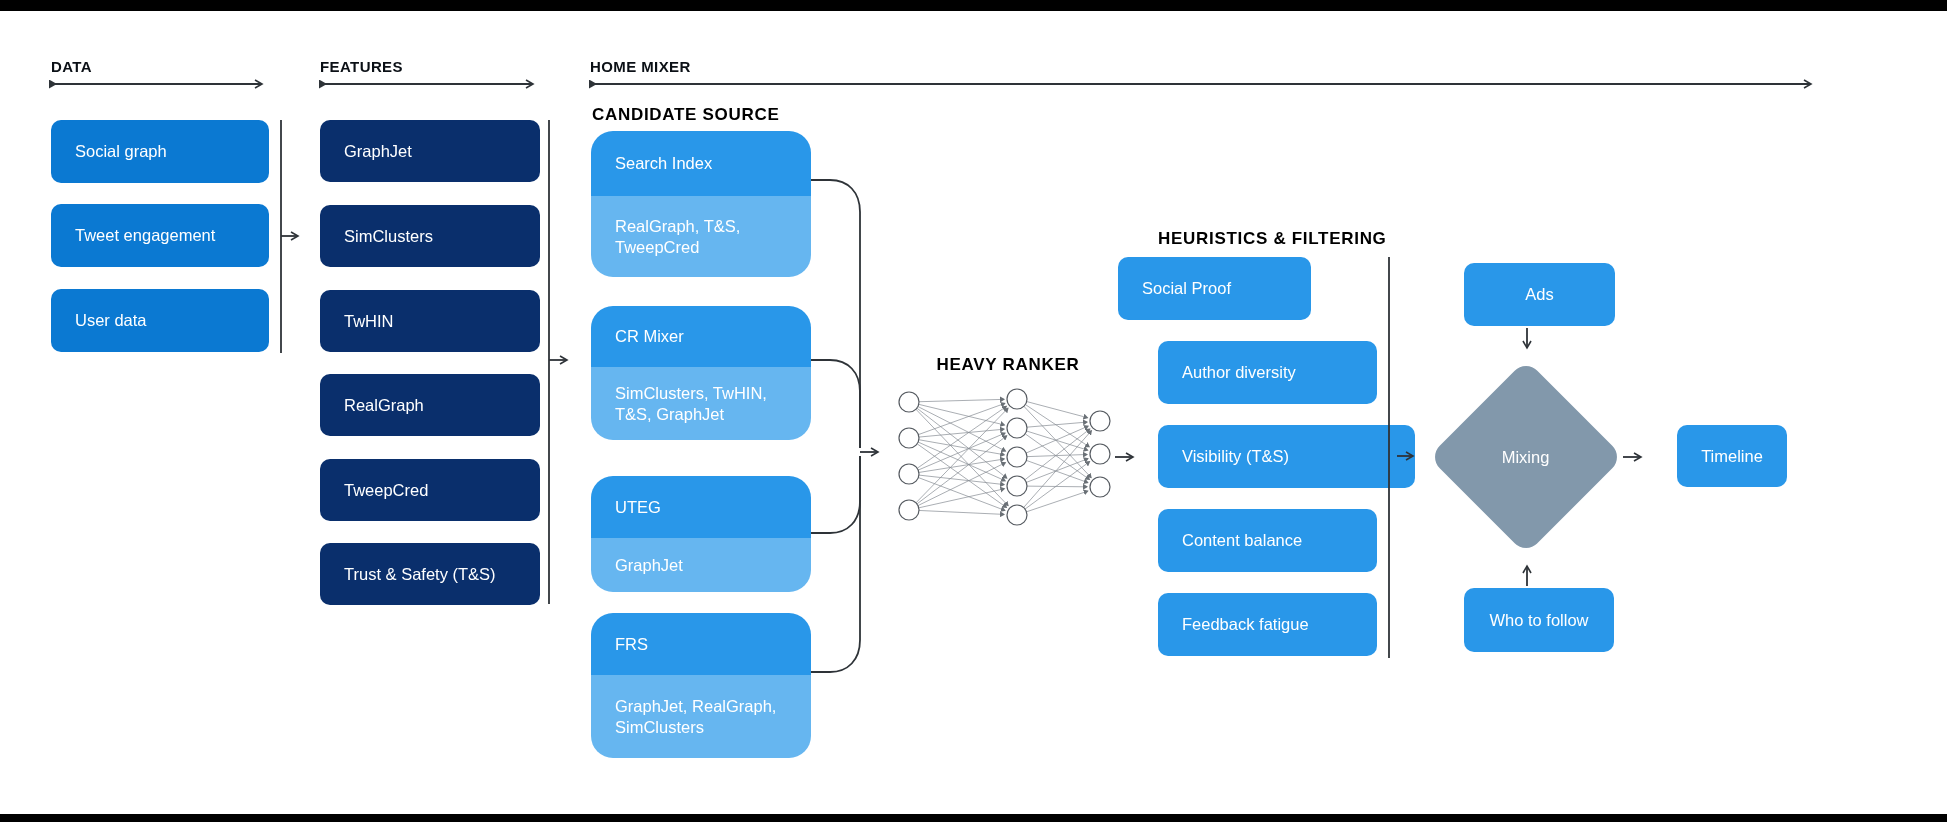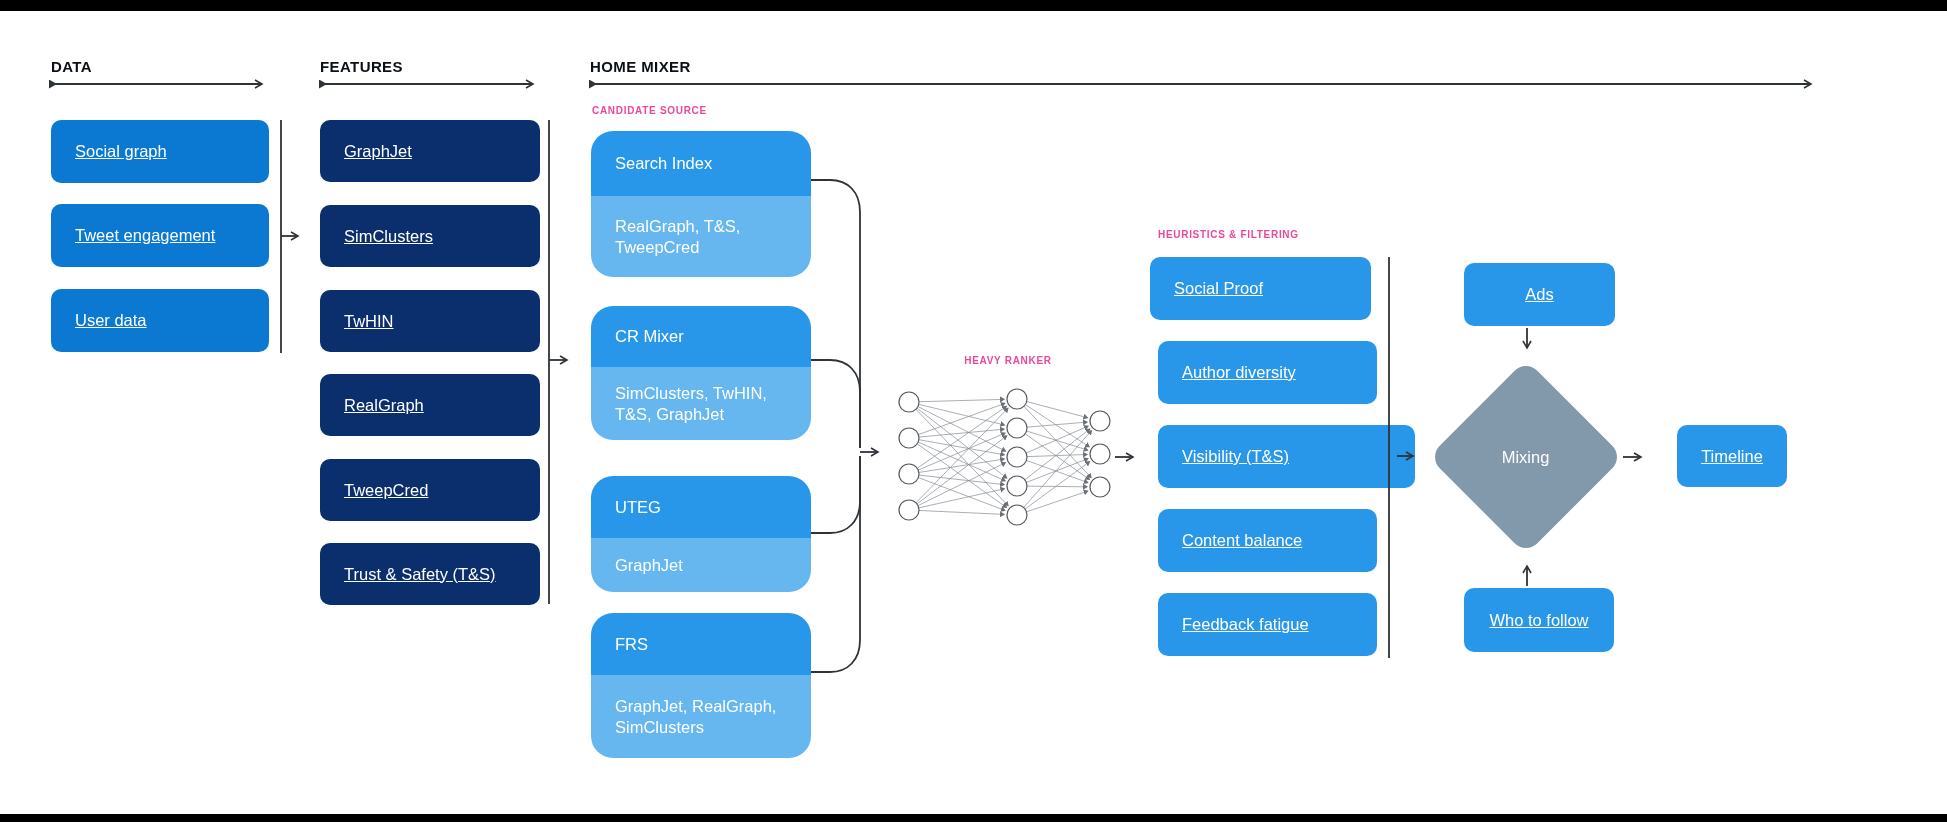--- a/index.html
+++ b/index.html
@@ -2,23 +2,23 @@
 <html style="--data_blue: #0b79d2; --feature_navy: #0a2f6c; --source_blue: #2997e9; --source_light: #66b6f0; --mixer_gray: #8298ab; --line: #2e3338;"><head>
 <meta charset="utf-8">
 <style>
   html,body{margin:0;padding:0;background:#fff;}
   #canvas{position:relative;width:1947px;height:822px;background:#fff;overflow:hidden;
           font-family:"Liberation Sans",sans-serif;}
   .bar{position:absolute;left:0;width:100%;background:#000;}
   #bar-top{top:0;height:11px;}
   #bar-bottom{top:814px;height:8px;}
   .sec-label{position:absolute;font-size:15px;font-weight:700;color:#0b1016;letter-spacing:.4px;white-space:nowrap;}
-  .mini-label{position:absolute;font-size:10px;font-weight:600;color:#ec4899;letter-spacing:.7px;white-space:nowrap;}
+  .mini-label{position:absolute;font-size:17px;font-weight:600;color:#000000;letter-spacing:.7px;white-space:nowrap;}
   .box{position:absolute;border-radius:10px;color:#fff;font-size:16.5px;font-weight:500;
-       display:flex;align-items:center;box-sizing:border-box;padding:0 18px 0 24px;text-decoration:underline;}
+       display:flex;align-items:center;box-sizing:border-box;padding:0 18px 0 24px;}
   .box.center{justify-content:center;padding:0 8px;text-align:center;margin-left:12px;}
   .blue{background:var(--data_blue);}
   .navy{background:var(--feature_navy);}
   .azure{background:var(--source_blue);}
   .group{position:absolute;width:220px;border-radius:22px;overflow:hidden;color:#fff;font-size:16.5px;font-weight:500;}
   .group .hd{background:var(--source_blue);display:flex;align-items:center;box-sizing:border-box;padding:0 18px 0 24px;}
   .group .sub{background:var(--source_light);display:flex;align-items:center;box-sizing:border-box;
               padding:0 18px 0 24px;line-height:21px;}
   #diamond{position:absolute;left:1457px;top:388px;width:138px;height:138px;background:var(--mixer_gray);
            border-radius:16px;transform:rotate(45deg);display:flex;align-items:center;justify-content:center;}
@@ -62,21 +62,21 @@
   </div>
   <div class="group" style="left:591px;top:476px;">
     <div class="hd" style="height:62px;">UTEG</div>
     <div class="sub" style="height:54px;">GraphJet</div>
   </div>
   <div class="group" style="left:591px;top:613px;">
     <div class="hd" style="height:62px;">FRS</div>
     <div class="sub" style="height:83px;">GraphJet, RealGraph, SimClusters</div>
   </div>
 
-  <div class="box azure" style="left:1150px;top:257px;width:221px;height:63px;">Social Proof</div>
+  <div class="box azure" style="left:1118px;top:257px;width:193px;height:63px;">Social Proof</div>
   <div class="box azure" style="left:1158px;top:341px;width:219px;height:63px;">Author diversity</div>
   <div class="box azure" style="left:1158px;top:425px;width:257px;height:63px;">Visibility (T&amp;S)</div>
   <div class="box azure" style="left:1158px;top:509px;width:219px;height:63px;text-align:right;">Content balance</div>
   <div class="box azure" style="left:1158px;top:593px;width:219px;height:63px;">Feedback fatigue</div>
 
   <div class="box azure center" style="left:1452px;top:263px;width:151px;height:63px;">Ads</div>
   <div id="diamond">
     <span>Mixing</span>
   </div>
   <div class="box azure center" style="left:1452px;top:588px;width:150px;height:64px;">Who to follow</div>

